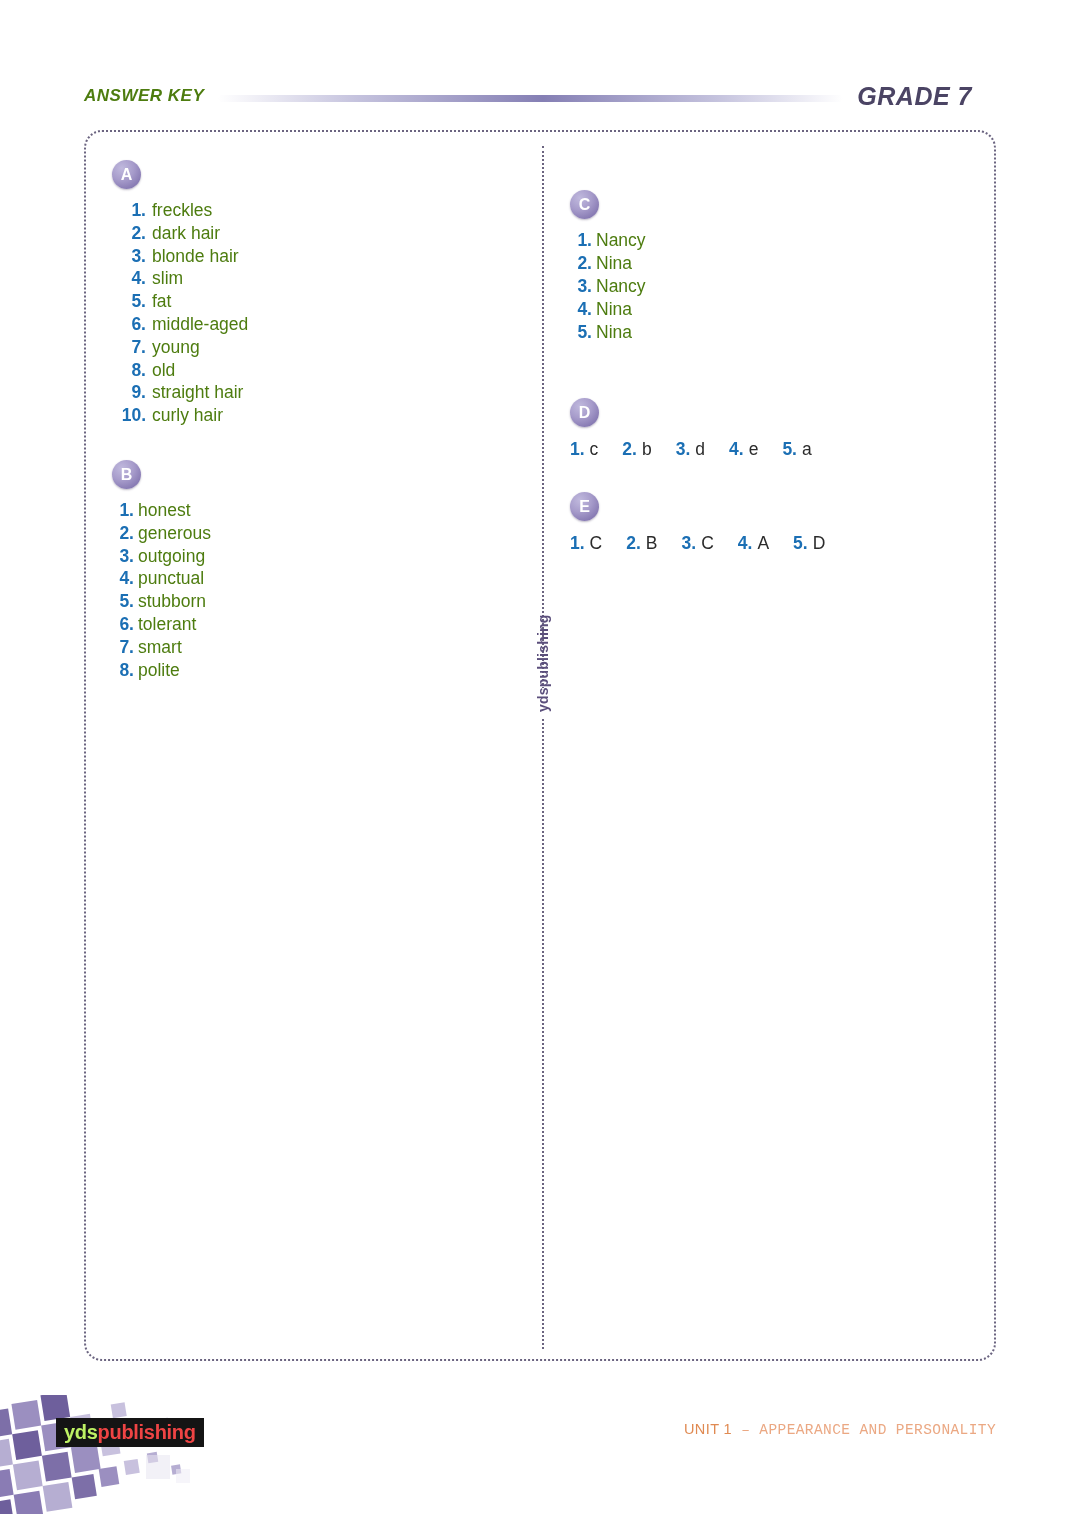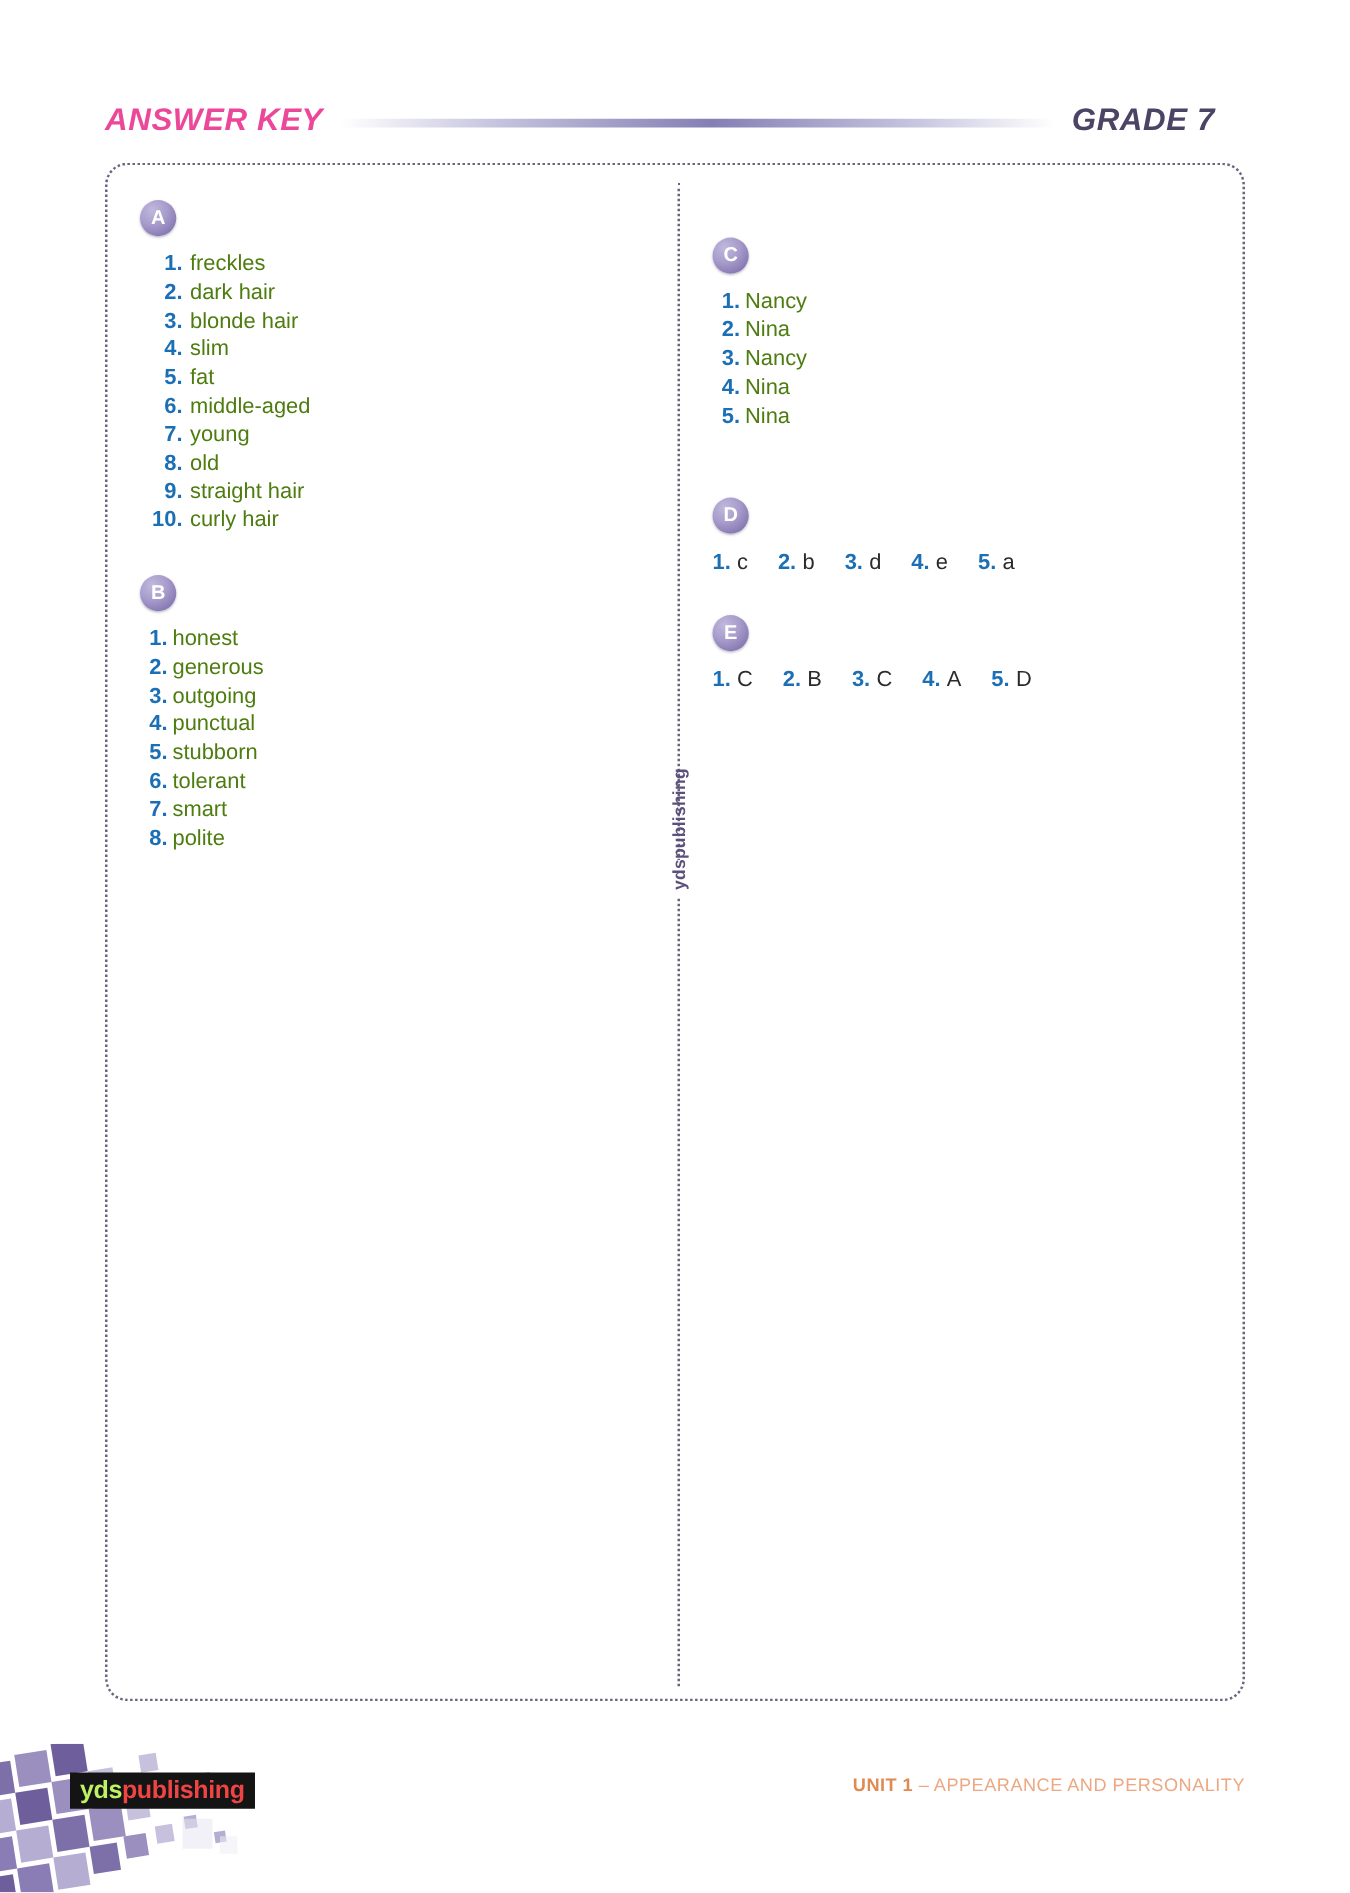--- a/index.html
+++ b/index.html
@@ -10,22 +10,22 @@
     overflow:hidden;
   }
   .page { position:relative; width:1080px; height:1514px; background:#fff; }
 
   
   .header {
     position:absolute; left:0; top:72px; width:1080px; height:48px;
     display:flex; align-items:center;
   }
   .hdr-left {
-    font-style:italic; font-weight:bold; font-size:25px;
-    letter-spacing:0.5px; color:#ec4899;
+    font-style:italic; font-weight:bold; font-size:17px;
+    letter-spacing:0.5px; color:#4d7c0f;
     margin-left:84px; white-space:nowrap;
   }
   .hdr-bar {
     flex:1; height:7px; margin:0 14px; margin-top:4px;
     background:linear-gradient(to right,
       rgba(255,255,255,0) 0%,
       rgba(170,166,205,0.15) 5%,
       rgba(150,146,195,0.55) 22%,
       rgba(126,120,176,0.95) 52%,
       rgba(150,146,195,0.55) 80%,
@@ -98,22 +98,22 @@
   .inline-row { display:flex; margin-top:12px; font-size:17.5px; }
   .inline-item { display:flex; align-items:baseline; margin-right:24px; }
   .inline-item .num { color:#1b6fb4; font-weight:bold; margin-right:5px; }
   .inline-item .txt { color:#2b2b2b; }
 
   
   .footer-unit {
     position:absolute; right:84px; top:1421px;
     font-size:14.5px; letter-spacing:0.4px; white-space:nowrap;
   }
-  .footer-unit .u-bold { color:#e08a52; font-weight:bold; }
-  .footer-unit .u-rest { color:#eba883; }
+  .footer-unit .u-bold { color:#e08a52; font-weight:normal; }
+  .footer-unit .u-rest { color:#eba883;font-family:Liberation Mono, monospace; }
 
   
   .logo-area { position:absolute; left:0; top:1395px; width:270px; height:119px; overflow:hidden; }
   .logo-area svg { display:block; }
   .logo-badge {
     position:absolute; left:56px; top:23px;
     background:#141414; padding:4px 8px 5px 8px;
     font-size:20px; font-weight:bold; line-height:1;
     letter-spacing:-0.3px; white-space:nowrap;
   }

